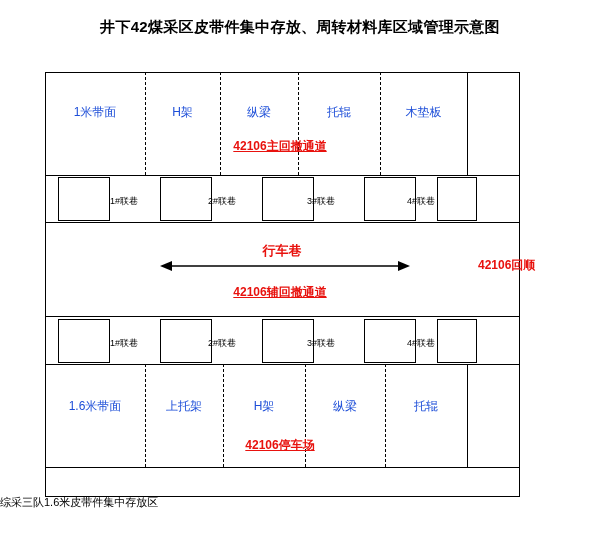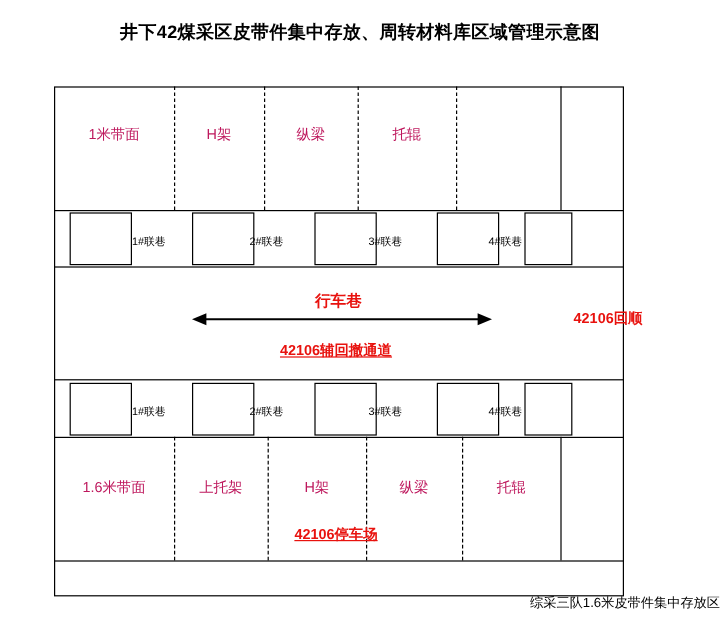--- a/index.html
+++ b/index.html
@@ -57,21 +57,21 @@
   .vline-dash {
     position: absolute;
     width: 0;
     border-left: 1px dashed #000;
   }
 
   
   .cell-label {
     position: absolute;
     font-size: 12px;
-    color: #be185d;
+    color: #1d4ed8;
     text-align: center;
     white-space: nowrap;
   }
 
   
   .lane-box {
     position: absolute;
     border: 1px solid #000;
     box-sizing: border-box;
     background: #fff;
@@ -93,21 +93,21 @@
     text-align: center;
   }
   .red-label.underline {
     text-decoration: underline;
   }
 
   .bottom-caption {
     position: absolute;
     left: 0;
     width: 600px;
-    text-align: right;
+    text-align: left;
     font-size: 11px;
     color: #000;
   }
 
   .arrow-wrap {
     position: absolute;
   }
 </style>
 </head>
 <body>
@@ -138,21 +138,23 @@
 
   <div class="vline-dash" style="left:145px; top:364px; height:103px;"></div>
   <div class="vline-dash" style="left:223px; top:364px; height:103px;"></div>
   <div class="vline-dash" style="left:305px; top:364px; height:103px;"></div>
   <div class="vline-dash" style="left:385px; top:364px; height:103px;"></div>
 
   <div class="cell-label" style="left:45px; top:104px; width:100px;">1米带面</div>
   <div class="cell-label" style="left:145px; top:104px; width:75px;">H架</div>
   <div class="cell-label" style="left:220px; top:104px; width:78px;">纵梁</div>
   <div class="cell-label" style="left:298px; top:104px; width:82px;">托辊</div>
+  <div class="cell-label" style="left:380px; top:104px; width:87px;">木垫板</div>
 
+  <div class="red-label underline" style="left:185px; top:138px; width:190px;">42106主回撤通道</div>
 
   <div class="lane-box" style="left:58px; top:177px; width:52px; height:44px;"></div>
   <div class="lane-box" style="left:160px; top:177px; width:52px; height:44px;"></div>
   <div class="lane-box" style="left:262px; top:177px; width:52px; height:44px;"></div>
   <div class="lane-box" style="left:364px; top:177px; width:52px; height:44px;"></div>
   <div class="lane-box" style="left:437px; top:177px; width:40px; height:44px;"></div>
 
   <div class="lane-label" style="left:88px; top:195px; width:50px;">1#联巷</div>
   <div class="lane-label" style="left:186px; top:195px; width:50px;">2#联巷</div>
   <div class="lane-label" style="left:285px; top:195px; width:50px;">3#联巷</div>

